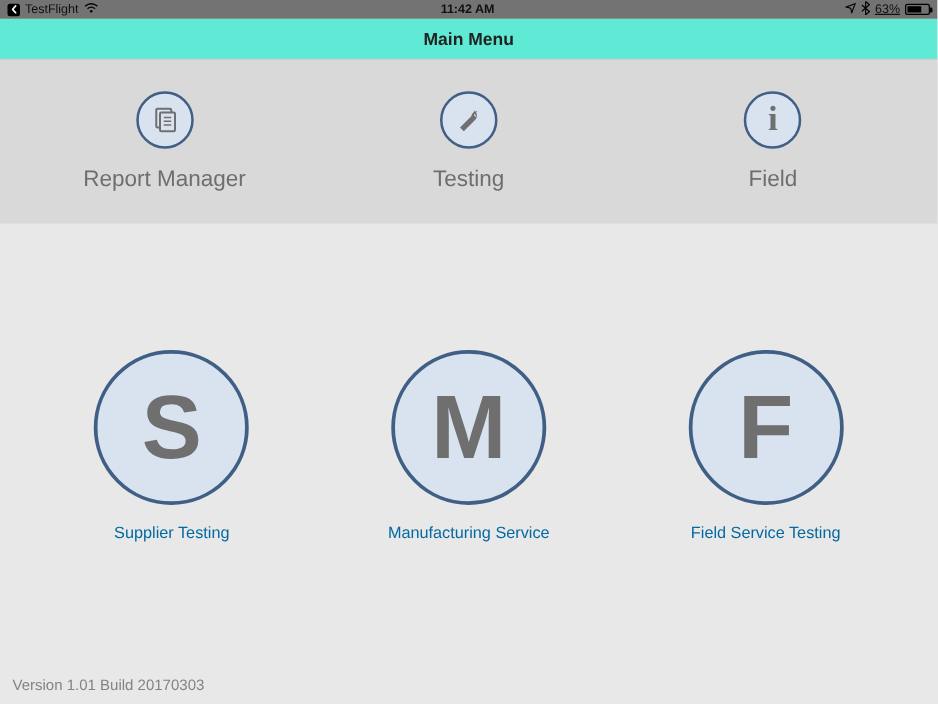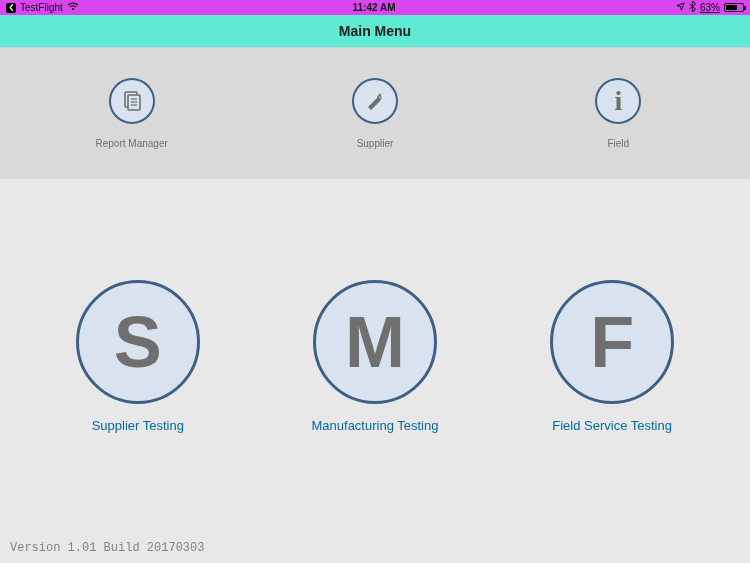--- a/index.html
+++ b/index.html
@@ -8,21 +8,21 @@
     height: 563px;
     font-family: -apple-system, "Helvetica Neue", Arial, sans-serif;
     background: #e8e8e8;
     color: #333;
     overflow: hidden;
   }
 
   
   .status-bar {
     height: 15px;
-    background: #d946ef;
+    background: #737373;
     display: flex;
     align-items: center;
     font-size: 10px;
     color: #111;
     padding: 0 6px;
     position: relative;
   }
   .status-left { display: flex; align-items: center; gap: 4px; }
   .status-center {
     position: absolute; left: 0; right: 2px;
@@ -99,21 +99,21 @@
     margin-bottom: 14px;
   }
   .small-circle svg { width: 24px; height: 24px; }
   .small-circle .info-glyph {
     font-family: "Times New Roman", serif;
     font-size: 28px;
     font-weight: 700;
     color: #6f6f6f;
   }
   .top-label {
-    font-size: 10px;
+    font-size: 18px;
     color: #6e6e6e;
   }
 
   
   .main-area {
     height: 354px;
     background: #e8e8e8;
     display: flex;
     justify-content: space-around;
     align-items: center;
@@ -147,21 +147,20 @@
 
   
   .footer {
     height: 30px;
     display: flex;
     align-items: center;
     padding-left: 10px;
     font-size: 12px;
     color: #838383;
     background: #e8e8e8;
-    font-family: Liberation Mono, monospace;
   }
 </style>
 </head>
 <body>
 
 <div class="status-bar">
   <div class="status-left">
     <span class="back-chip">
       <svg viewBox="0 0 10 10">
           <path d="M6.5 1 L3 5 L6.5 9" stroke="#fff" stroke-width="1.8" fill="none" stroke-linecap="round" stroke-linejoin="round"></path>
@@ -213,21 +212,21 @@
     </div>
     <span class="top-label">Report Manager</span>
   </div>
 
   <div class="top-item">
     <div class="small-circle">
       <svg viewBox="0 0 24 24">
         <path d="M16 4 a5 5 0 0 1 1 8 l-9 9 l-3 -3 l9 -9 a5 5 0 0 1 5 -4 l-3 3 l2 2 z" fill="#6f6f6f"></path>
       </svg>
     </div>
-    <span class="top-label">Supplier</span>
+    <span class="top-label">Testing</span>
   </div>
 
 
 
   <div class="top-item">
     <div class="small-circle">
       <span class="info-glyph">i</span>
     </div>
     <span class="top-label">Field</span>
   </div>
@@ -240,21 +239,21 @@
     <div class="big-circle">
       <span class="big-letter">S</span>
     </div>
     <span class="big-label">Supplier Testing</span>
   </div>
 
   <div class="big-item">
     <div class="big-circle">
       <span class="big-letter">M</span>
     </div>
-    <span class="big-label">Manufacturing Testing</span>
+    <span class="big-label">Manufacturing Service</span>
   </div>
 
   <div class="big-item">
     <div class="big-circle">
       <span class="big-letter">F</span>
     </div>
     <span class="big-label">Field Service Testing</span>
   </div>
 
 </div>

